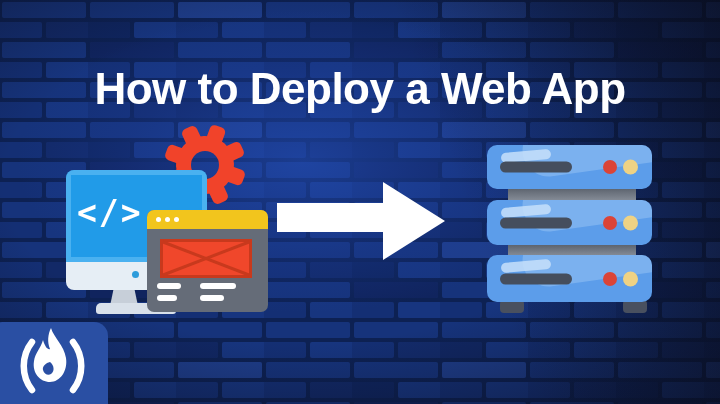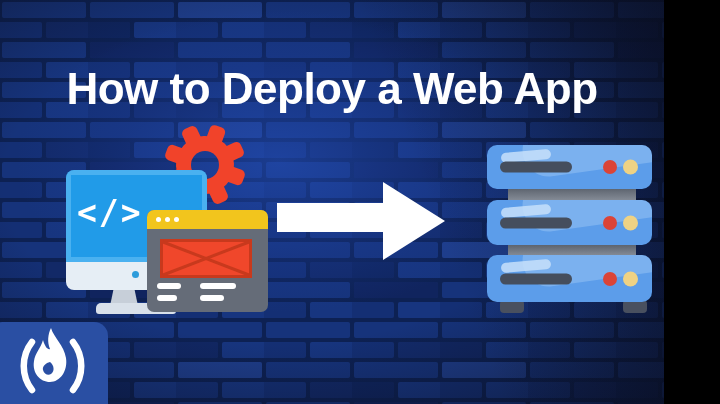--- a/index.html
+++ b/index.html
@@ -1,17 +1,17 @@
 <!DOCTYPE html>
 <html><head>
 <meta charset="utf-8">
 <style>
   html,body{margin:0;padding:0;background:#000;}
   .stage{
-    position:relative;width:664px;height:404px;overflow:hidden;
+    position:relative;width:720px;height:404px;overflow:hidden;
     background:#0f2057;font-family:"Liberation Sans",sans-serif;
   }
   .stage svg{display:block;}
   .bricks{position:absolute;left:0;top:0;z-index:0;}
   .glow{position:absolute;inset:0;z-index:1;
     background:radial-gradient(ellipse 55% 52% at 42% 40%,
       rgba(38,82,192,0.55) 0%, rgba(30,64,160,0.28) 45%, rgba(0,0,0,0) 72%);}
   .vignette{position:absolute;inset:0;z-index:2;
     background:radial-gradient(ellipse 92% 88% at 42% 45%,
       rgba(0,0,0,0) 45%, rgba(9,11,24,0.42) 75%, rgba(9,11,24,0.72) 100%);}

